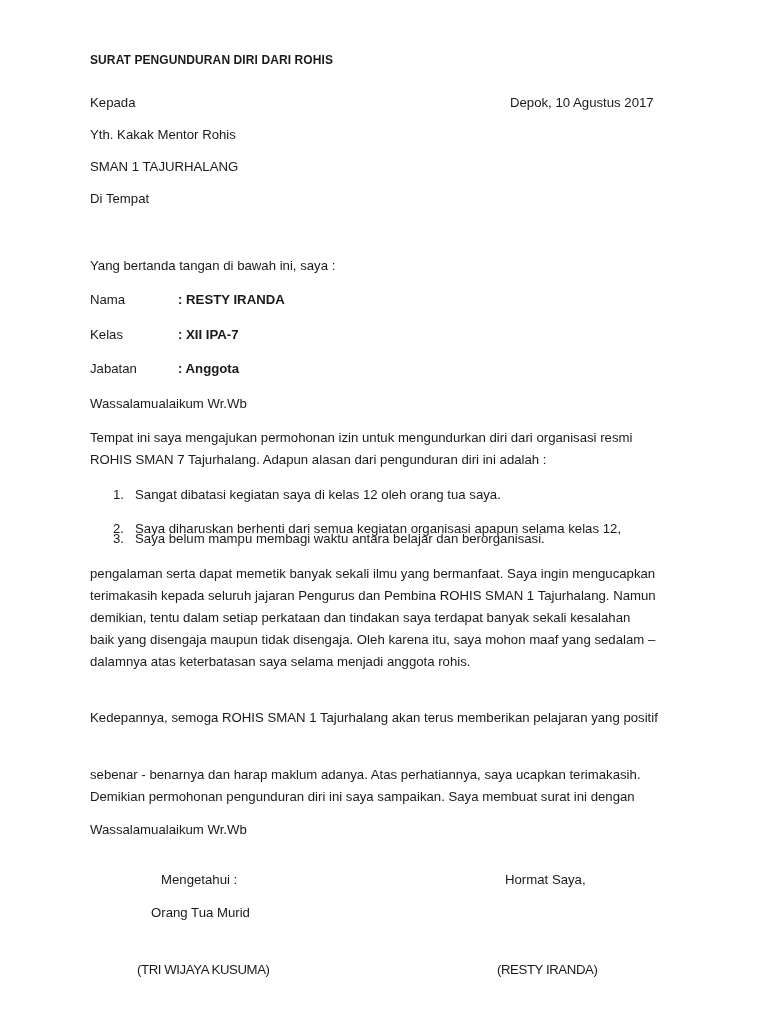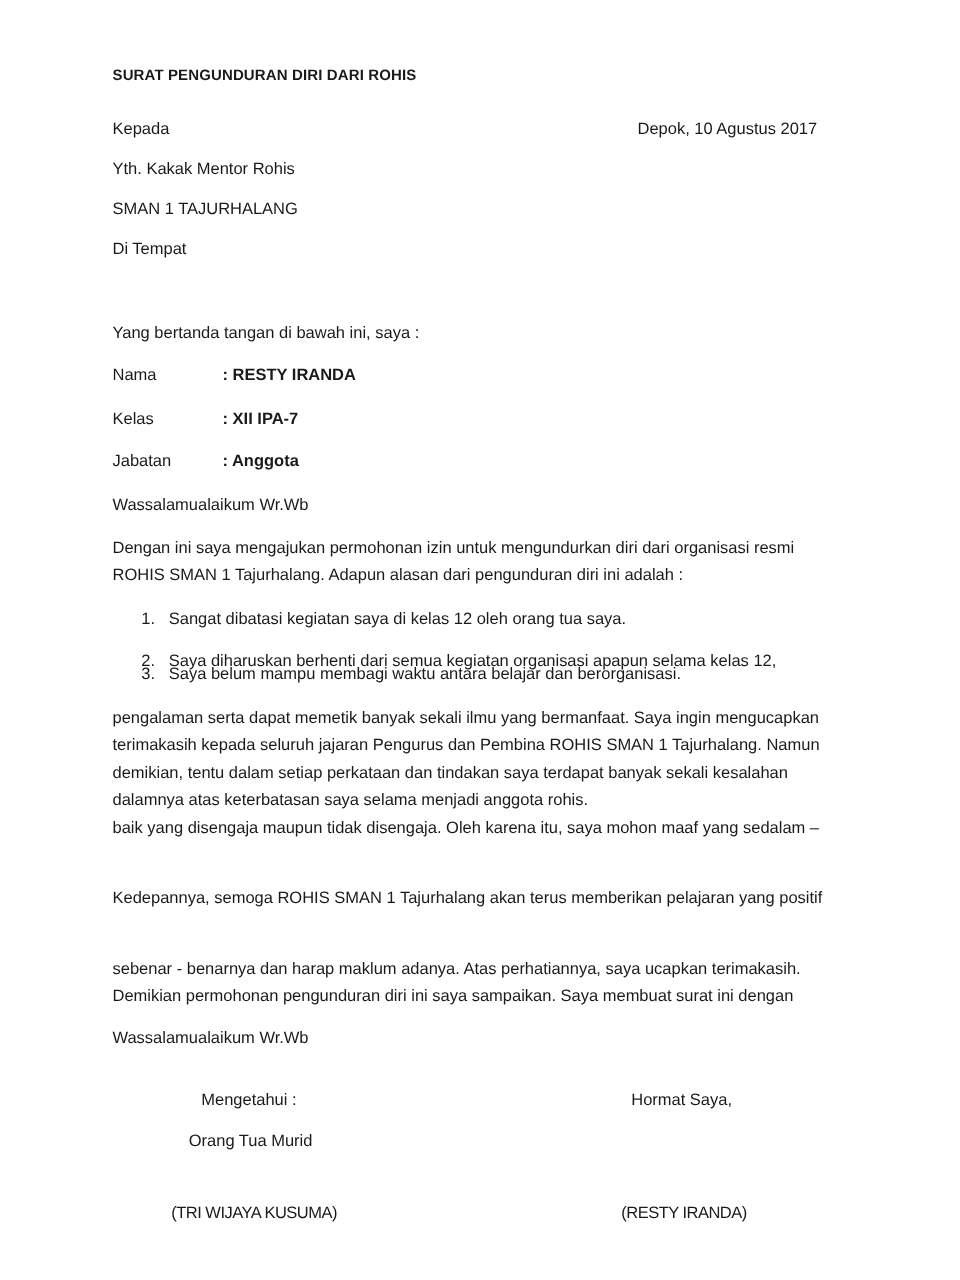--- a/index.html
+++ b/index.html
@@ -35,40 +35,40 @@
   <div class="abs" style="left:90px; top:292px;">Nama</div>
   <div class="abs bold" style="left:178px; top:292px;">: RESTY IRANDA</div>
   <div class="abs" style="left:90px; top:327px;">Kelas</div>
   <div class="abs bold" style="left:178px; top:327px;">: XII IPA-7</div>
   <div class="abs" style="left:90px; top:361px;">Jabatan</div>
   <div class="abs bold" style="left:178px; top:361px;">: Anggota</div>
 
   <div class="abs" style="left:90px; top:396px;">Wassalamualaikum Wr.Wb</div>
 
   <div class="para" style="top:427px;">
-    <span class="ln">Dengan ini saya mengajukan permohonan izin untuk mengundurkan diri dari organisasi resmi</span>
-    <span class="ln">ROHIS SMAN 1 Tajurhalang. Adapun alasan dari pengunduran diri ini adalah :</span>
+    <span class="ln">Tempat ini saya mengajukan permohonan izin untuk mengundurkan diri dari organisasi resmi</span>
+    <span class="ln">ROHIS SMAN 7 Tajurhalang. Adapun alasan dari pengunduran diri ini adalah :</span>
   </div>
 
   <div class="list-item" style="top:487px;">
     <span class="num">1.</span><span>Sangat dibatasi kegiatan saya di kelas 12  oleh orang tua saya.</span>
   </div>
   <div class="list-item" style="top:509px;margin-top:12px;">
     <span class="num">2.</span><span>Saya diharuskan berhenti dari semua kegiatan organisasi apapun selama kelas 12,</span>
   </div>
   <div class="list-item" style="top:531px;">
     <span class="num">3.</span><span>Saya belum mampu membagi waktu antara belajar dan berorganisasi.</span>
   </div>
 
   <div class="para" style="top:563px;">
     <span class="ln">pengalaman serta dapat memetik banyak sekali ilmu yang bermanfaat. Saya ingin mengucapkan</span>
     <span class="ln">terimakasih kepada seluruh jajaran Pengurus dan Pembina ROHIS SMAN 1 Tajurhalang. Namun</span>
     <span class="ln">demikian, tentu dalam setiap perkataan dan tindakan saya terdapat banyak sekali kesalahan</span>
+    <span class="ln">baik yang disengaja maupun tidak disengaja. Oleh karena itu, saya mohon maaf yang sedalam –</span>
     <span class="ln">dalamnya atas keterbatasan saya selama menjadi anggota rohis.</span>
-    <span class="ln">baik yang disengaja maupun tidak disengaja. Oleh karena itu, saya mohon maaf yang sedalam –</span>
   </div>
 
   <div class="para" style="top:707px;">
     <span class="ln">Kedepannya, semoga ROHIS SMAN 1 Tajurhalang akan terus memberikan pelajaran yang positif</span>
   </div>
 
   <div class="para" style="top:764px;">
     <span class="ln">sebenar - benarnya dan harap maklum adanya.  Atas perhatiannya, saya ucapkan terimakasih.</span>
     <span class="ln">Demikian permohonan pengunduran diri ini saya sampaikan. Saya membuat surat ini dengan</span>
   </div>

